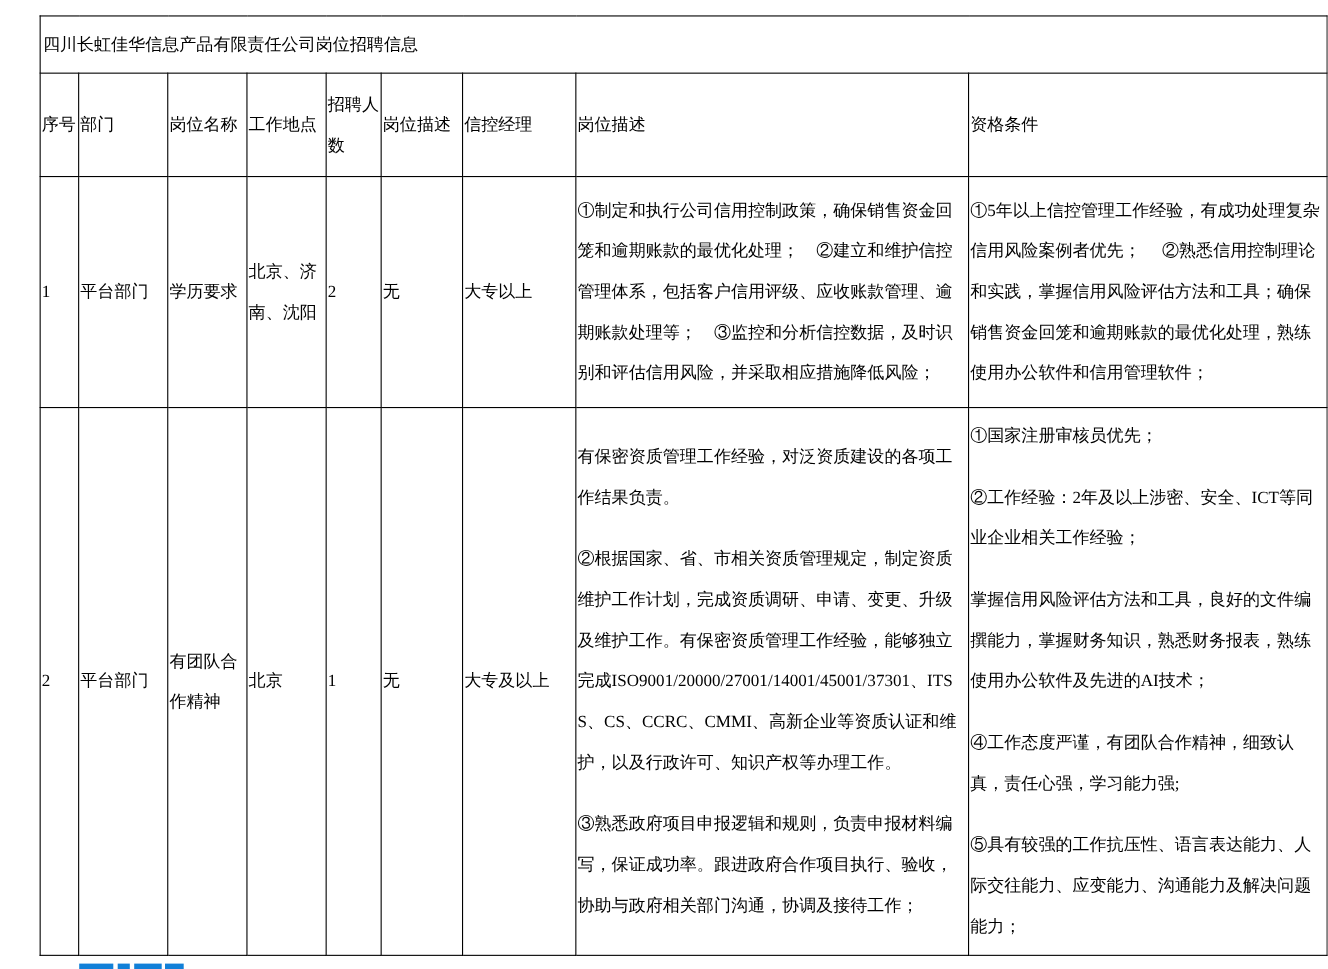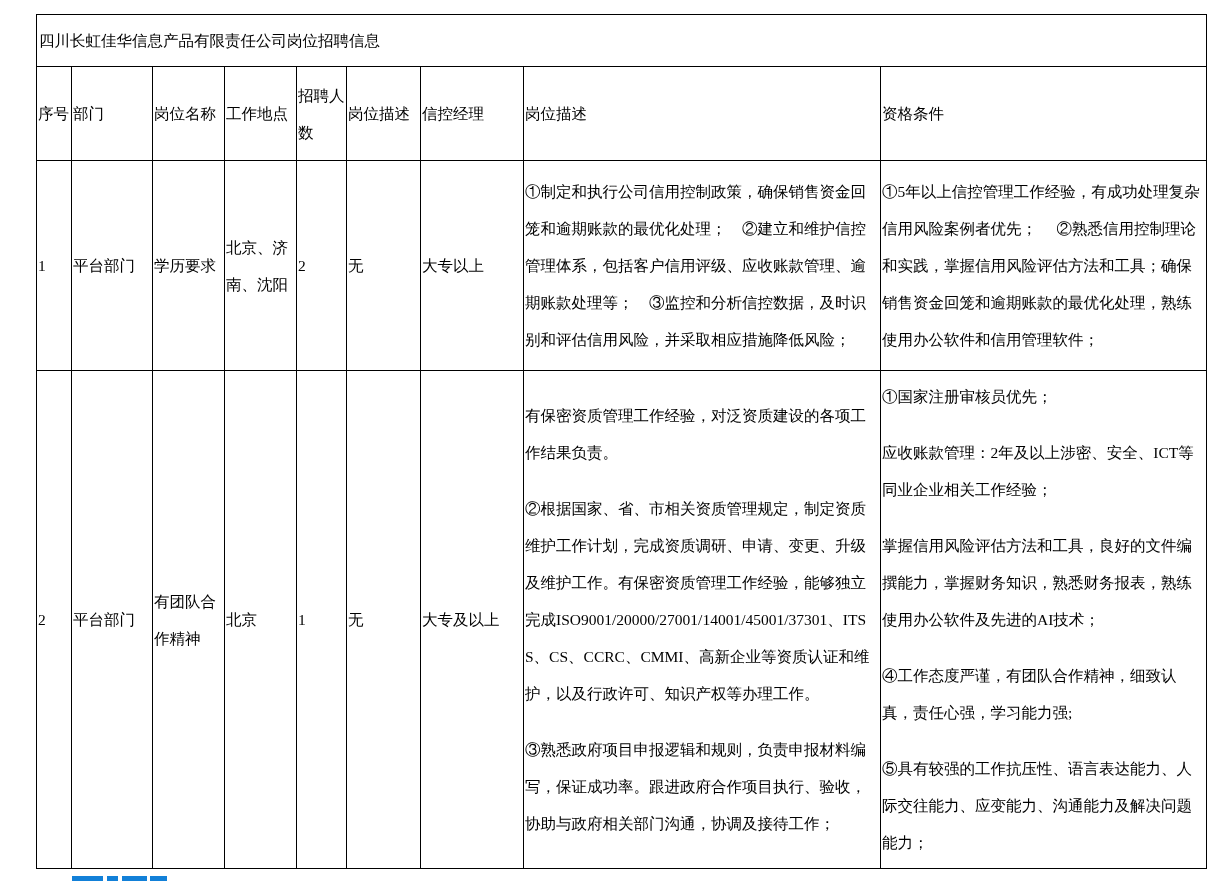--- a/index.html
+++ b/index.html
@@ -107,21 +107,21 @@
       <td>1</td>
       <td>无</td>
       <td>大专及以上</td>
       <td class="desc">
         <p>有保密资质管理工作经验，对泛资质建设的各项工作结果负责。</p>
         <p>②根据国家、省、市相关资质管理规定，制定资质维护工作计划，完成资质调研、申请、变更、升级及维护工作。有保密资质管理工作经验，能够独立完成ISO9001/20000/27001/14001/45001/37301、ITSS、CS、CCRC、CMMI、高新企业等资质认证和维护，以及行政许可、知识产权等办理工作。</p>
         <p>③熟悉政府项目申报逻辑和规则，负责申报材料编写，保证成功率。跟进政府合作项目执行、验收，协助与政府相关部门沟通，协调及接待工作；</p>
       </td>
       <td class="desc">
         <p>①国家注册审核员优先；</p>
-        <p>应收账款管理：2年及以上涉密、安全、ICT等同业企业相关工作经验；</p>
+        <p>②工作经验：2年及以上涉密、安全、ICT等同业企业相关工作经验；</p>
         <p>掌握信用风险评估方法和工具，良好的文件编撰能力，掌握财务知识，熟悉财务报表，熟练使用办公软件及先进的AI技术；</p>
         <p>④工作态度严谨，有团队合作精神，细致认真，责任心强，学习能力强;</p>
         <p>⑤具有较强的工作抗压性、语言表达能力、人际交往能力、应变能力、沟通能力及解决问题能力；</p>
       </td>
     </tr>
   </tbody>
     </table>
 
   <div class="frag" style="left: 72px; width: 31px; background: rgb(18, 128, 216);"></div>
   <div class="frag" style="left: 107px; width: 11px; background: rgb(18, 128, 216);"></div>

